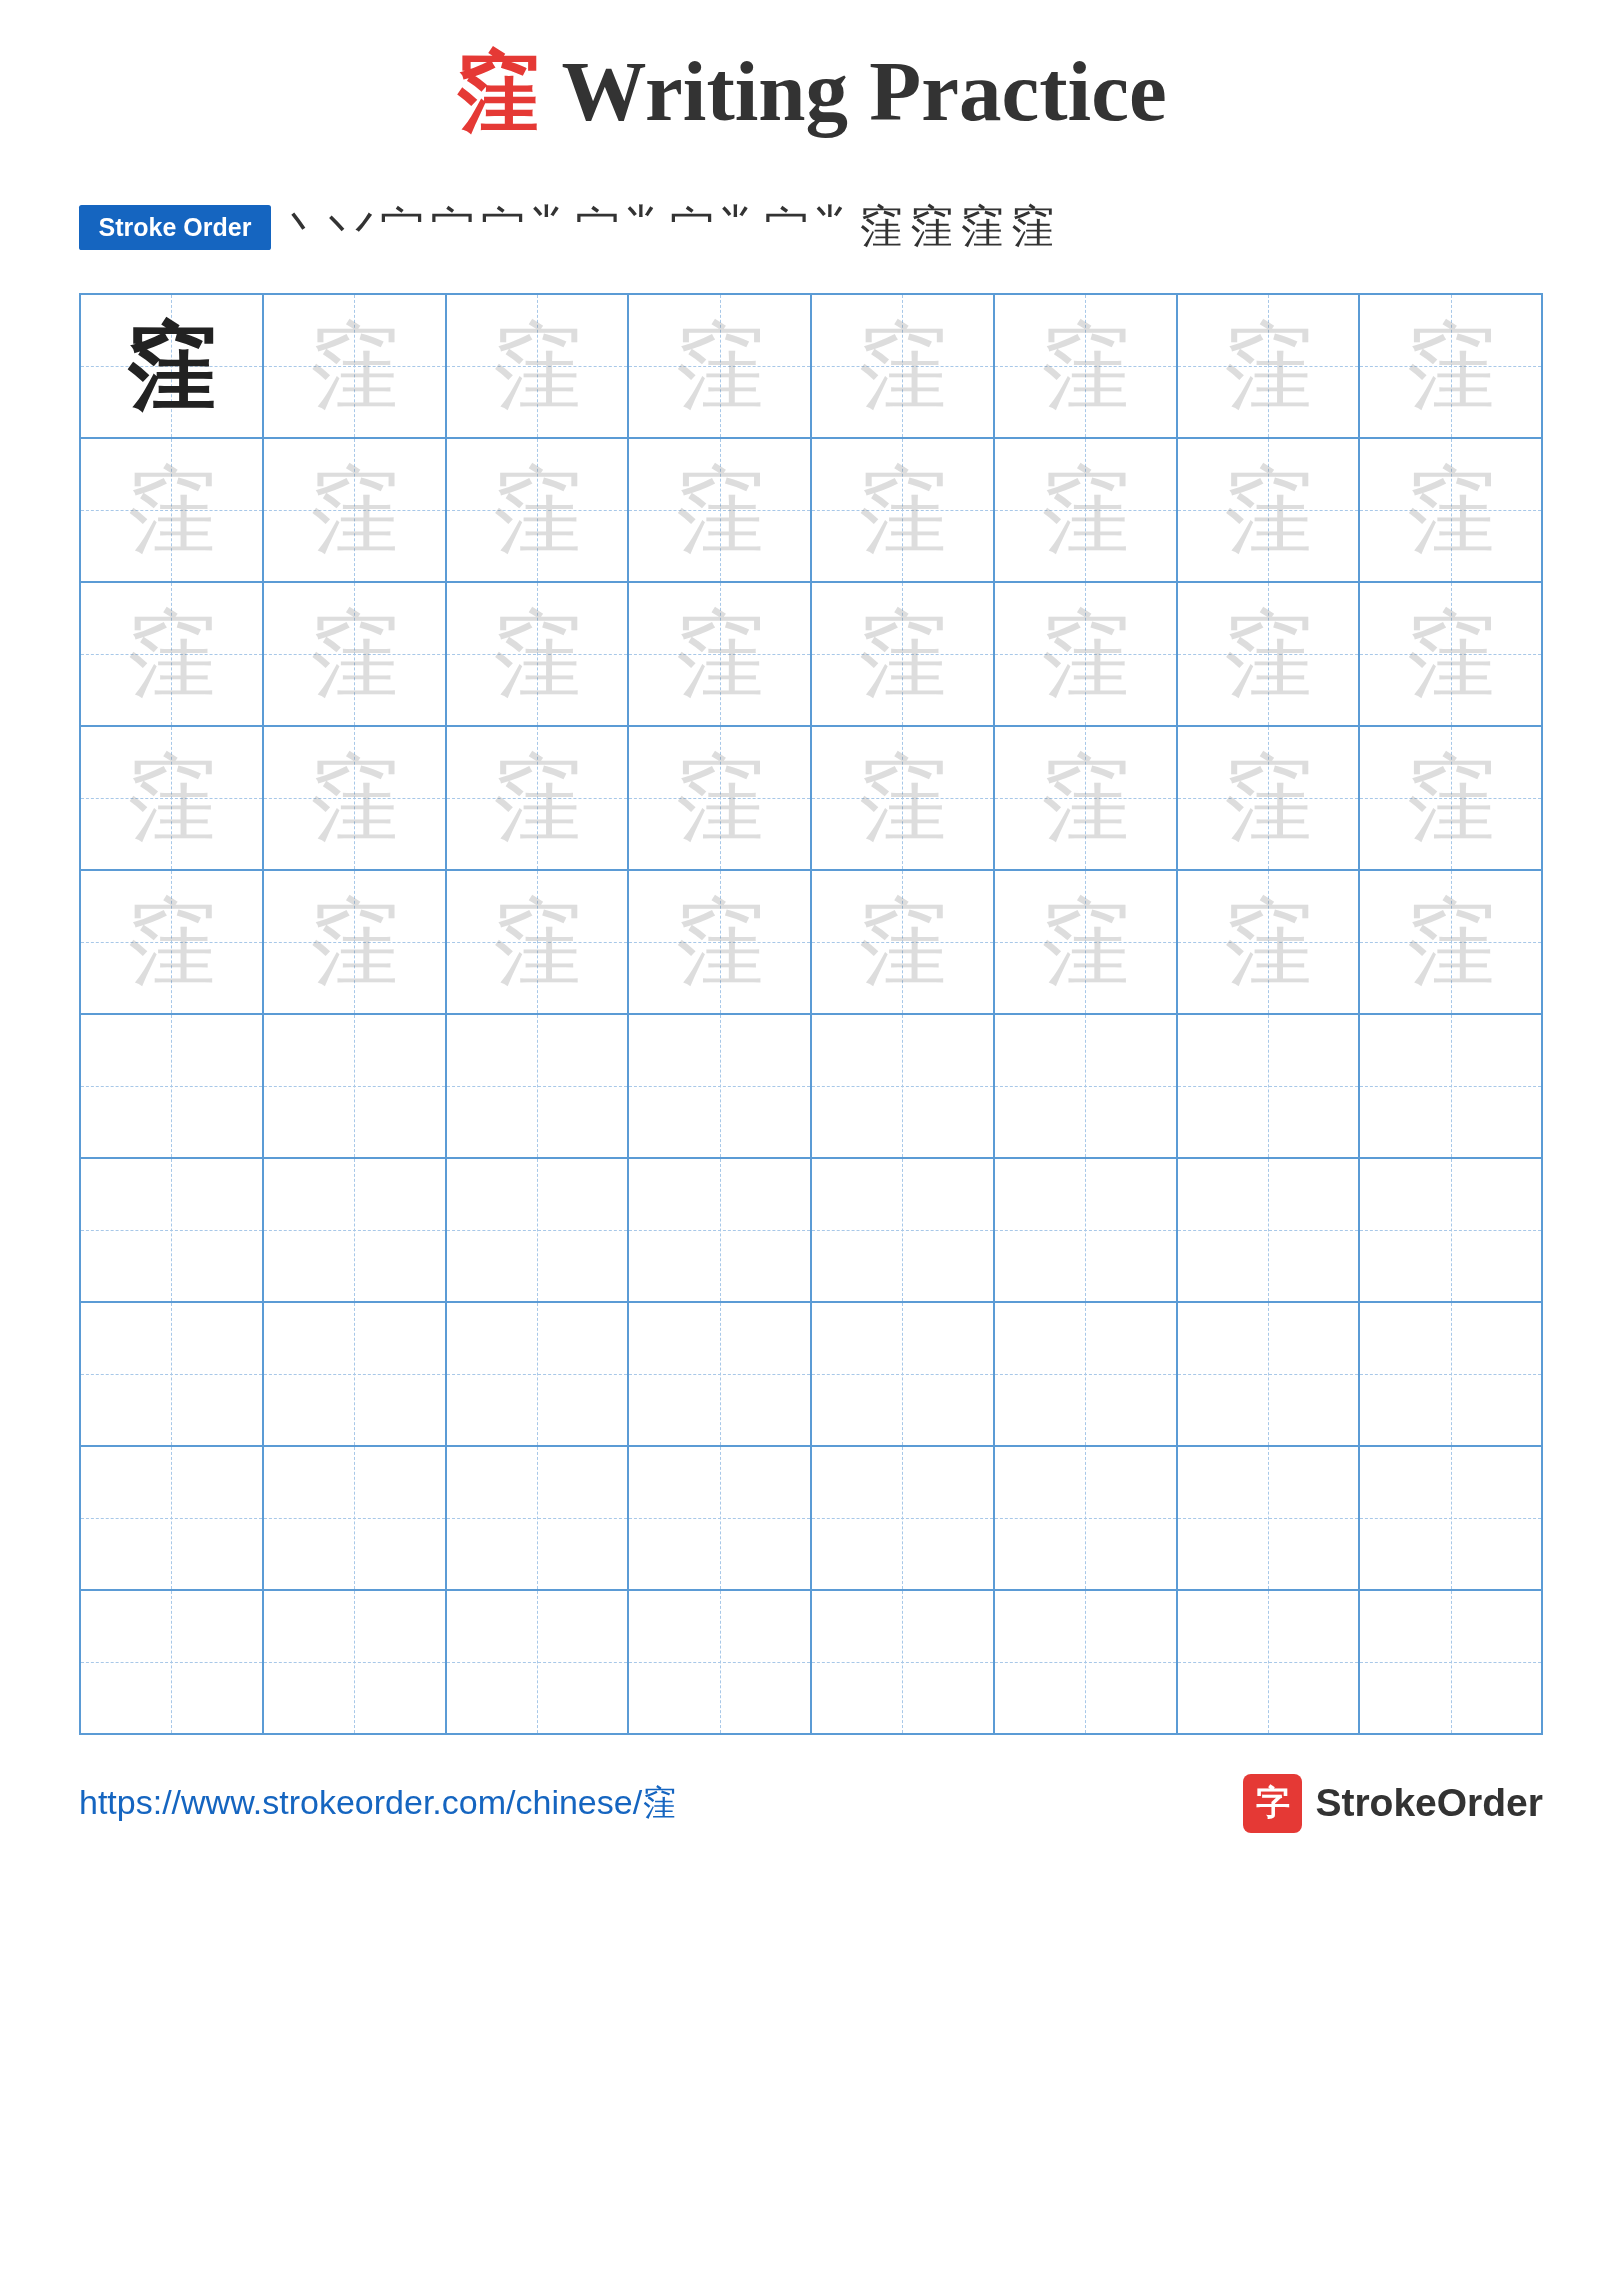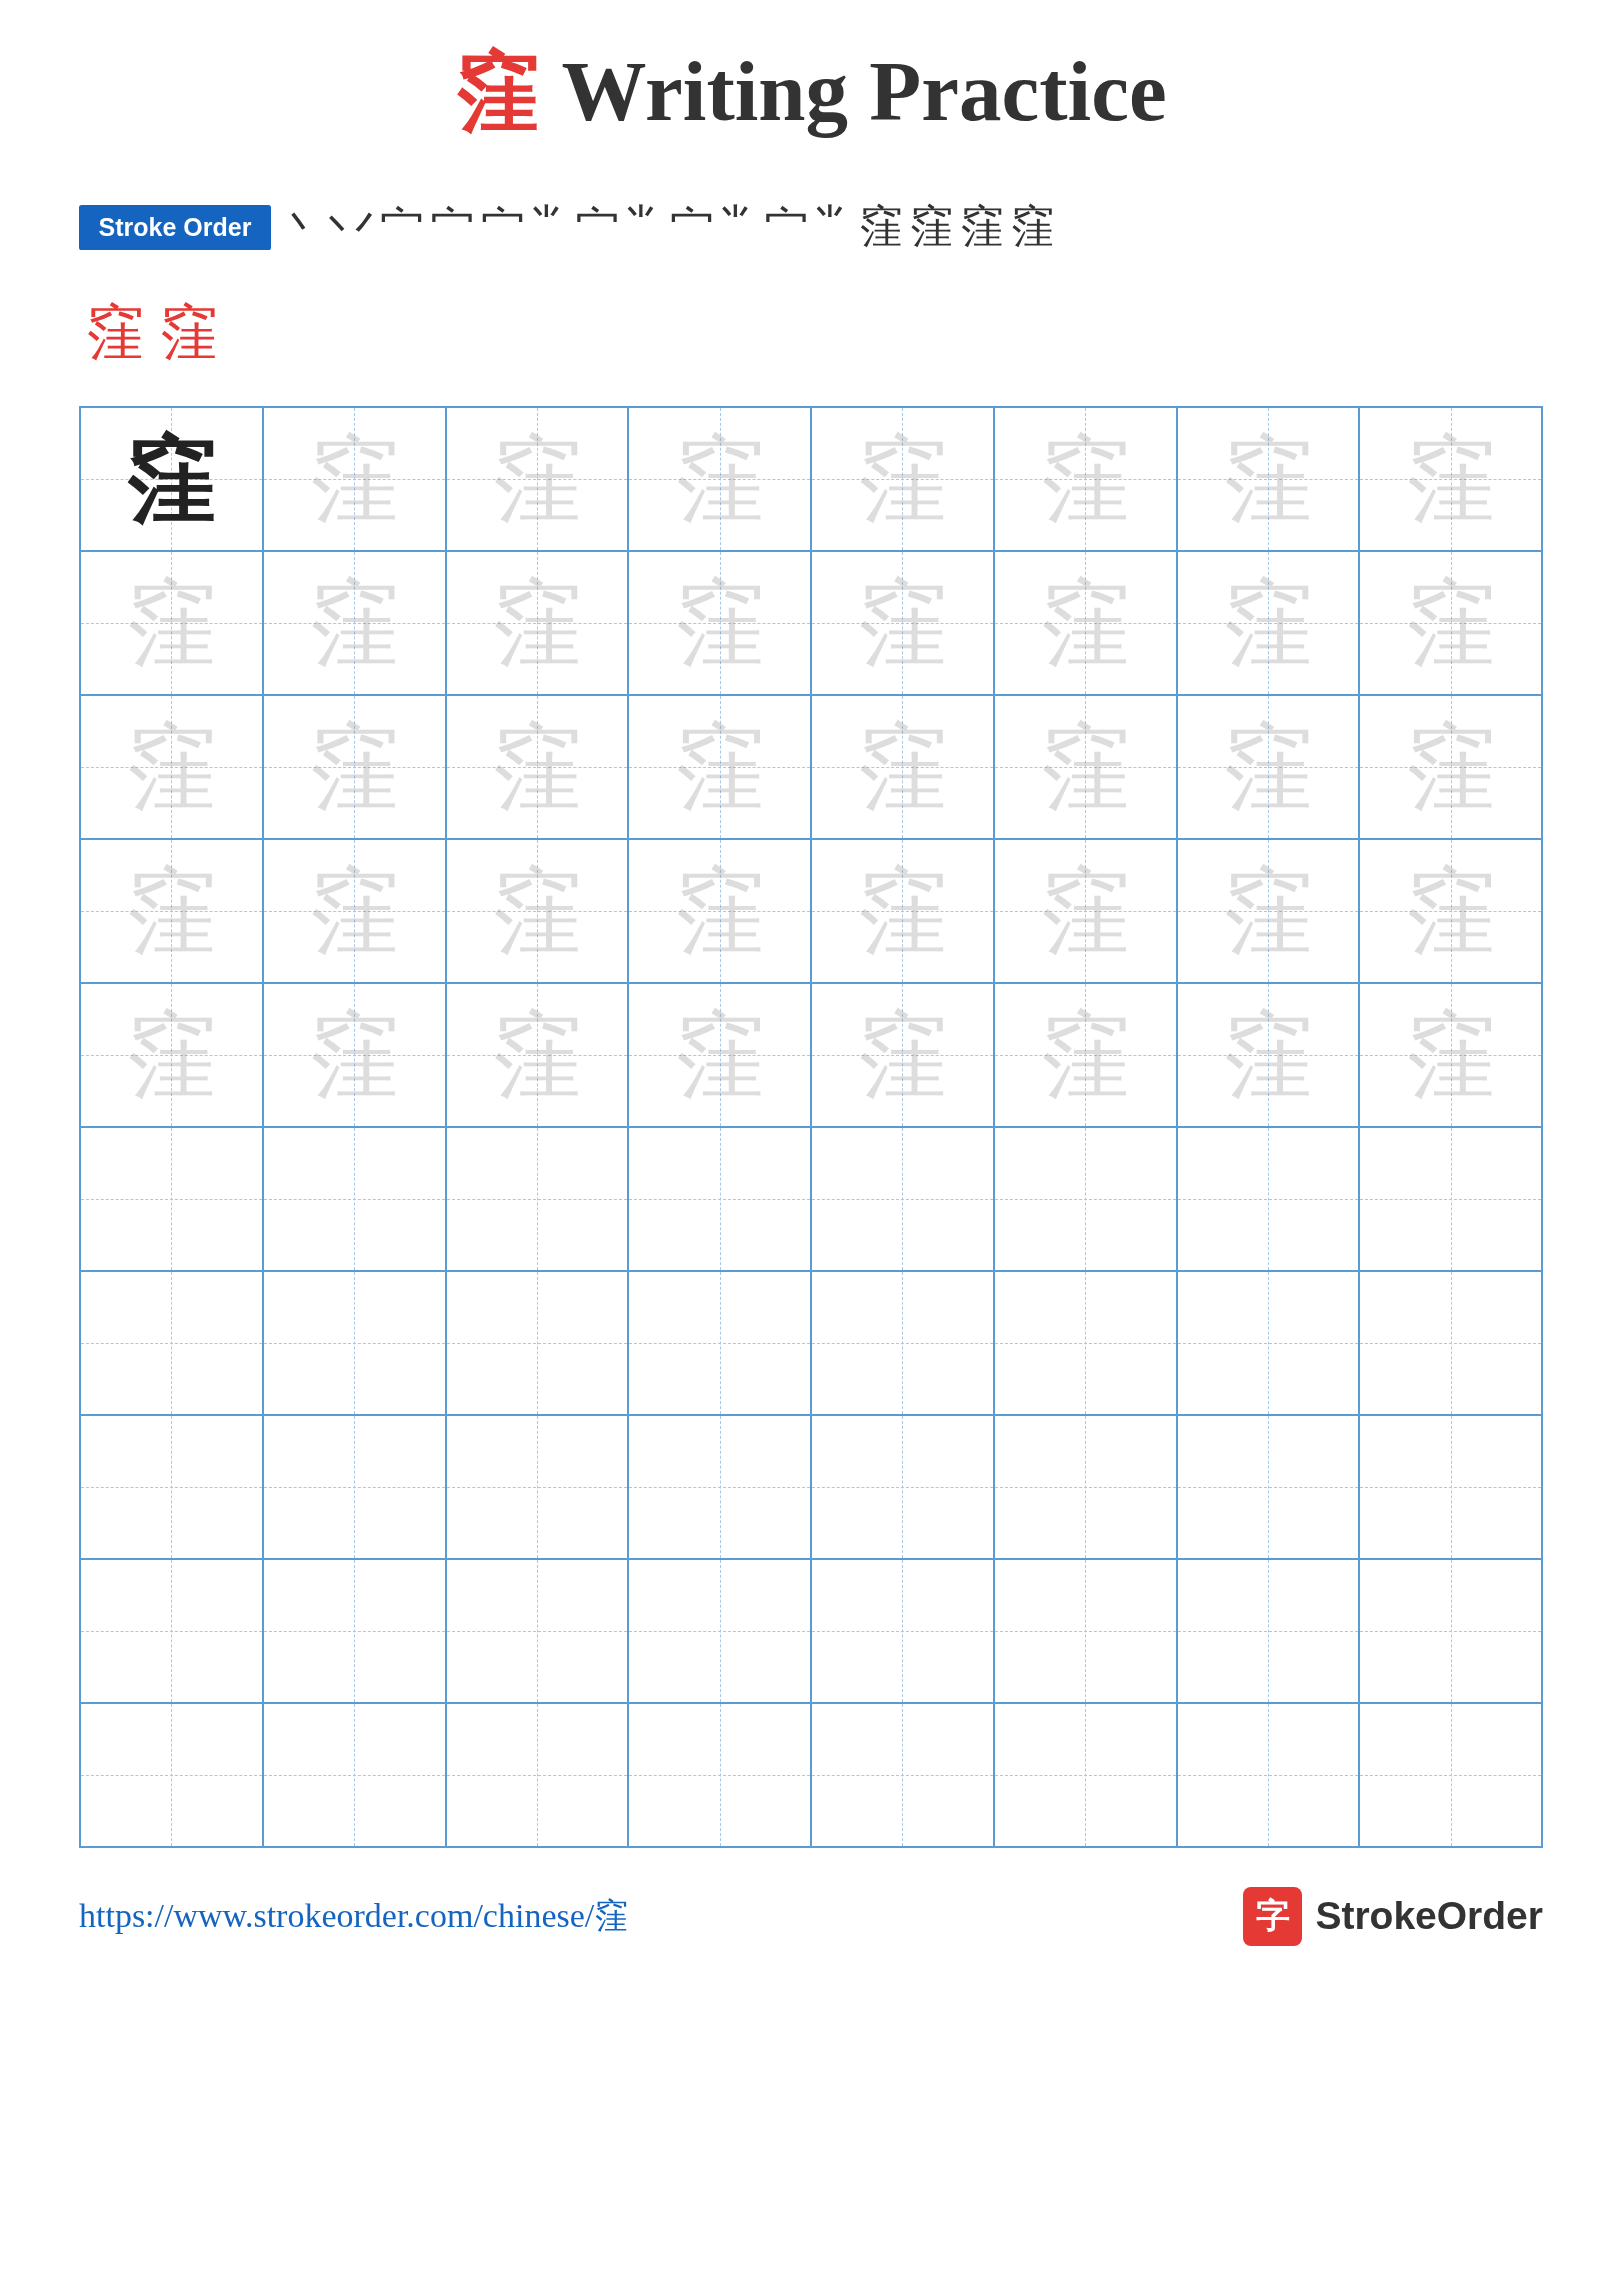--- a/index.html
+++ b/index.html
@@ -139,21 +139,21 @@
       width: 100%;
       display: flex;
       align-items: center;
       justify-content: space-between;
       margin-top: 39px;
     }
 
     .footer-url {
       font-size: 34px;
       color: #1565c0;
-      font-family: Liberation Serif, serif;
+      font-family: Liberation Sans, sans-serif;
     }
 
     .footer-brand {
       display: flex;
       align-items: center;
       gap: 13px;
       font-size: 39px;
       font-weight: bold;
       color: #333;
       font-family: sans-serif;
@@ -193,21 +193,20 @@
       <span class="stroke-seq-item">宀⺌</span>
       <span class="stroke-seq-item">宀⺌</span>
       <span class="stroke-seq-item">宀⺌</span>
       <span class="stroke-seq-item">窪</span>
       <span class="stroke-seq-item">窪</span>
       <span class="stroke-seq-item">窪</span>
       <span class="stroke-seq-item">窪</span>
     </div>
   </div>
 
-  <div class="stroke-extra">窪 窪</div>
 
   <div class="practice-grid">
 
     <div class="grid-cell">
       <span class="cell-char dark">窪</span>
     </div>
     <div class="grid-cell">
         <span class="cell-char faded">窪</span>
       </div>
     <div class="grid-cell">

